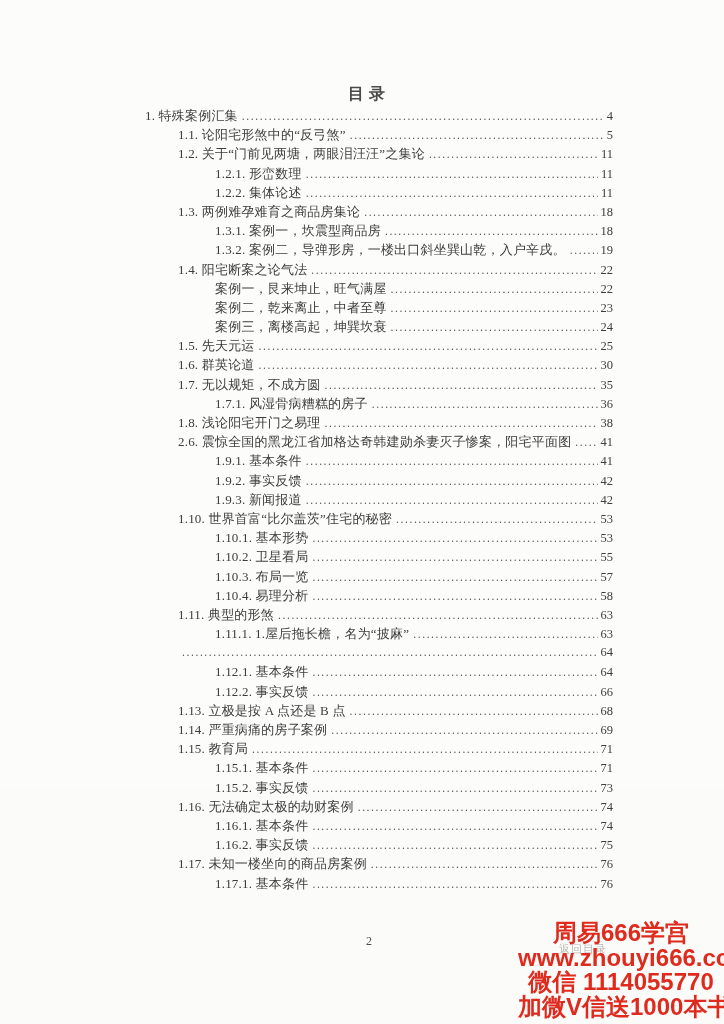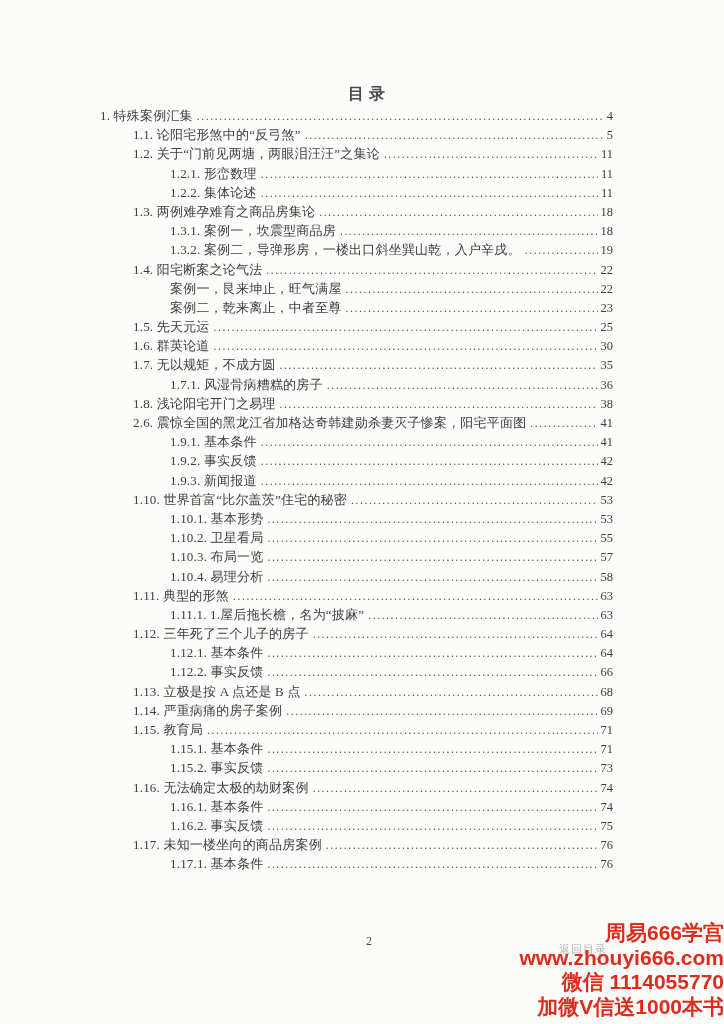--- a/index.html
+++ b/index.html
@@ -31,20 +31,21 @@
     width: 513px;
   }
   .toc-row {
     display: flex;
     align-items: baseline;
     height: 19.2px;
     line-height: 19.2px;
     font-size: 13px;
     color: #3d3d3d;
     white-space: nowrap;
+    margin-left: 45px;
   }
   .toc-row.lv1 { padding-left: 0; }
   .toc-row.lv2 { padding-left: 33px; }
   .toc-row.lv3 { padding-left: 70px; }
   .toc-text { flex: 0 0 auto; letter-spacing: 0.2px; }
   .toc-dots {
     flex: 1 1 auto;
     overflow: hidden;
     white-space: nowrap;
     margin: 0 3px 0 4px;
@@ -72,25 +73,25 @@
     z-index: 1;
     text-decoration: none;
     cursor: pointer;
     font-family: "Liberation Sans", "DejaVu Sans", sans-serif;
   }
   .watermark {
     position: absolute;
     top: 921px;
     left: 518px;
     width: 206px;
-    text-align: right;
+    text-align: center;
     z-index: 2;
     font-family: "Liberation Sans", "DejaVu Sans", sans-serif;
     font-weight: bold;
-    font-size: 21px;
+    font-size: 24px;
     line-height: 24.7px;
     pointer-events: none;
   }
   .watermark .wm-line { display: block; white-space: nowrap; }
 </style>
 </head>
 <body>
 
 <div class="page">
 
@@ -157,20 +158,25 @@
     <span class="toc-dots"></span>
     <span class="toc-page">22</span>
   </div>
 
   <div class="toc-row lv3">
     <span class="toc-text">案例二，乾来离止，中者至尊</span>
     <span class="toc-dots"></span>
     <span class="toc-page">23</span>
   </div>
 
+  <div class="toc-row lv3">
+    <span class="toc-text">案例三，离楼高起，坤巽坎衰</span>
+    <span class="toc-dots"></span>
+    <span class="toc-page">24</span>
+  </div>
 
   <div class="toc-row lv2">
     <span class="toc-text">1.5. 先天元运</span>
     <span class="toc-dots"></span>
     <span class="toc-page">25</span>
   </div>
 
   <div class="toc-row lv2">
     <span class="toc-text">1.6. 群英论道</span>
     <span class="toc-dots"></span>
@@ -256,21 +262,20 @@
     <span class="toc-page">63</span>
   </div>
 
   <div class="toc-row lv3">
     <span class="toc-text">1.11.1. 1.屋后拖长檐，名为“披麻”</span>
     <span class="toc-dots"></span>
     <span class="toc-page">63</span>
   </div>
 
   <div class="toc-row lv2">
-    <span class="toc-text">1.12. 三年死了三个儿子的房子</span>
     <span class="toc-dots"></span>
     <span class="toc-page">64</span>
   </div>
 
   <div class="toc-row lv3">
     <span class="toc-text">1.12.1. 基本条件</span>
     <span class="toc-dots"></span>
     <span class="toc-page">64</span>
   </div>
 

